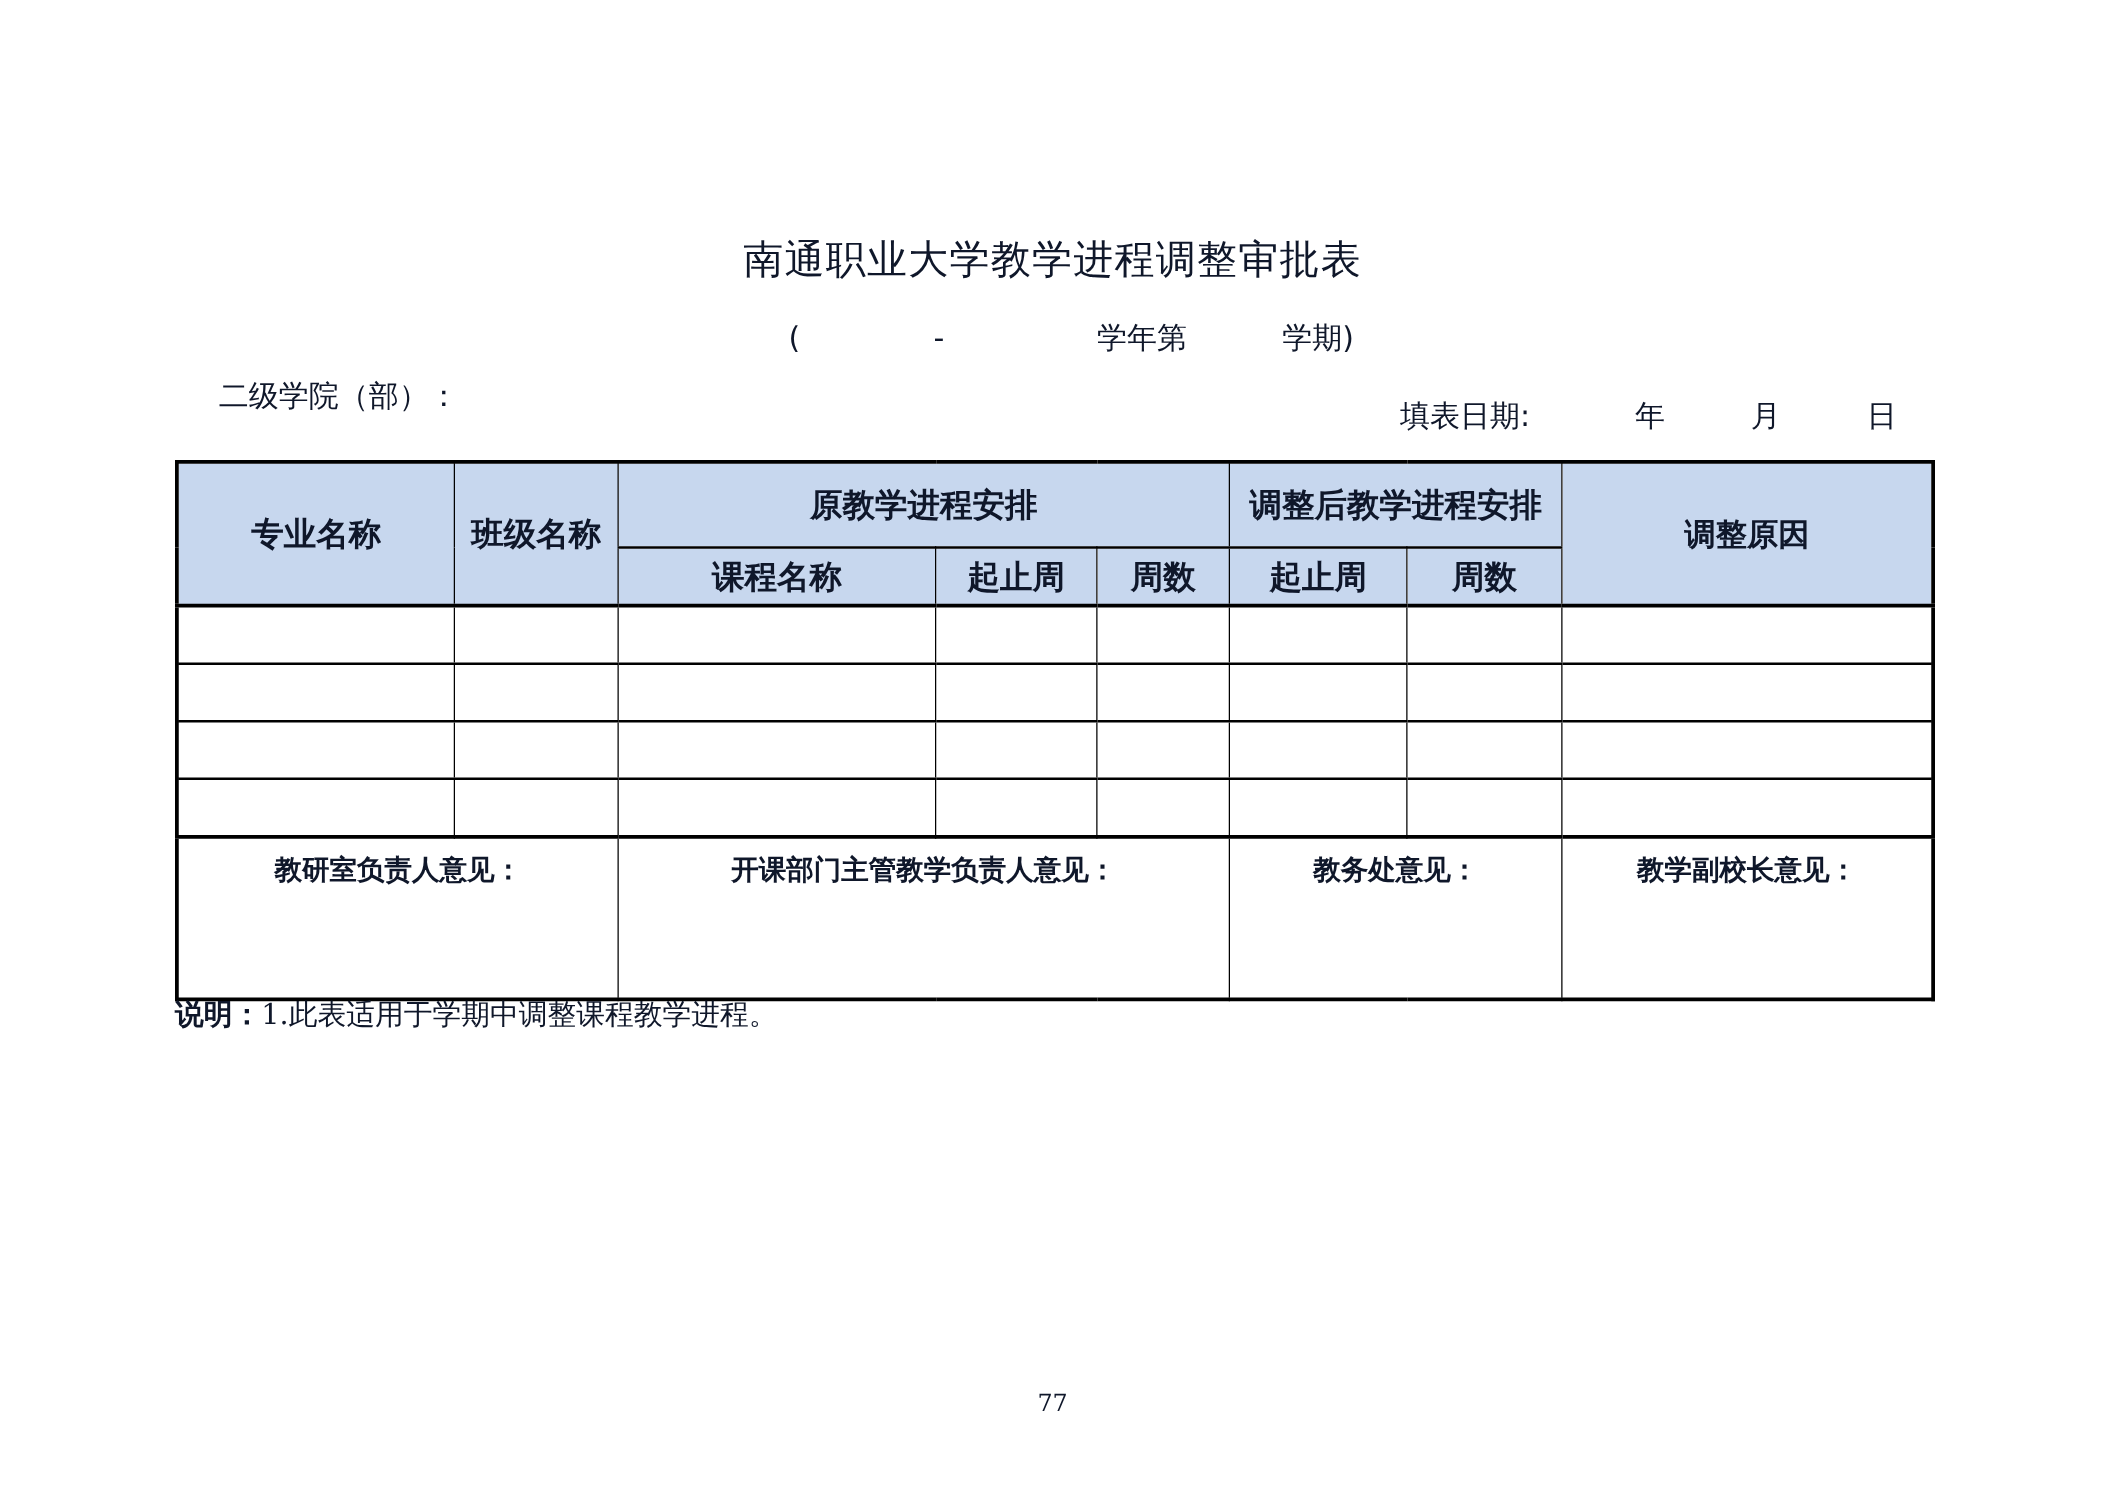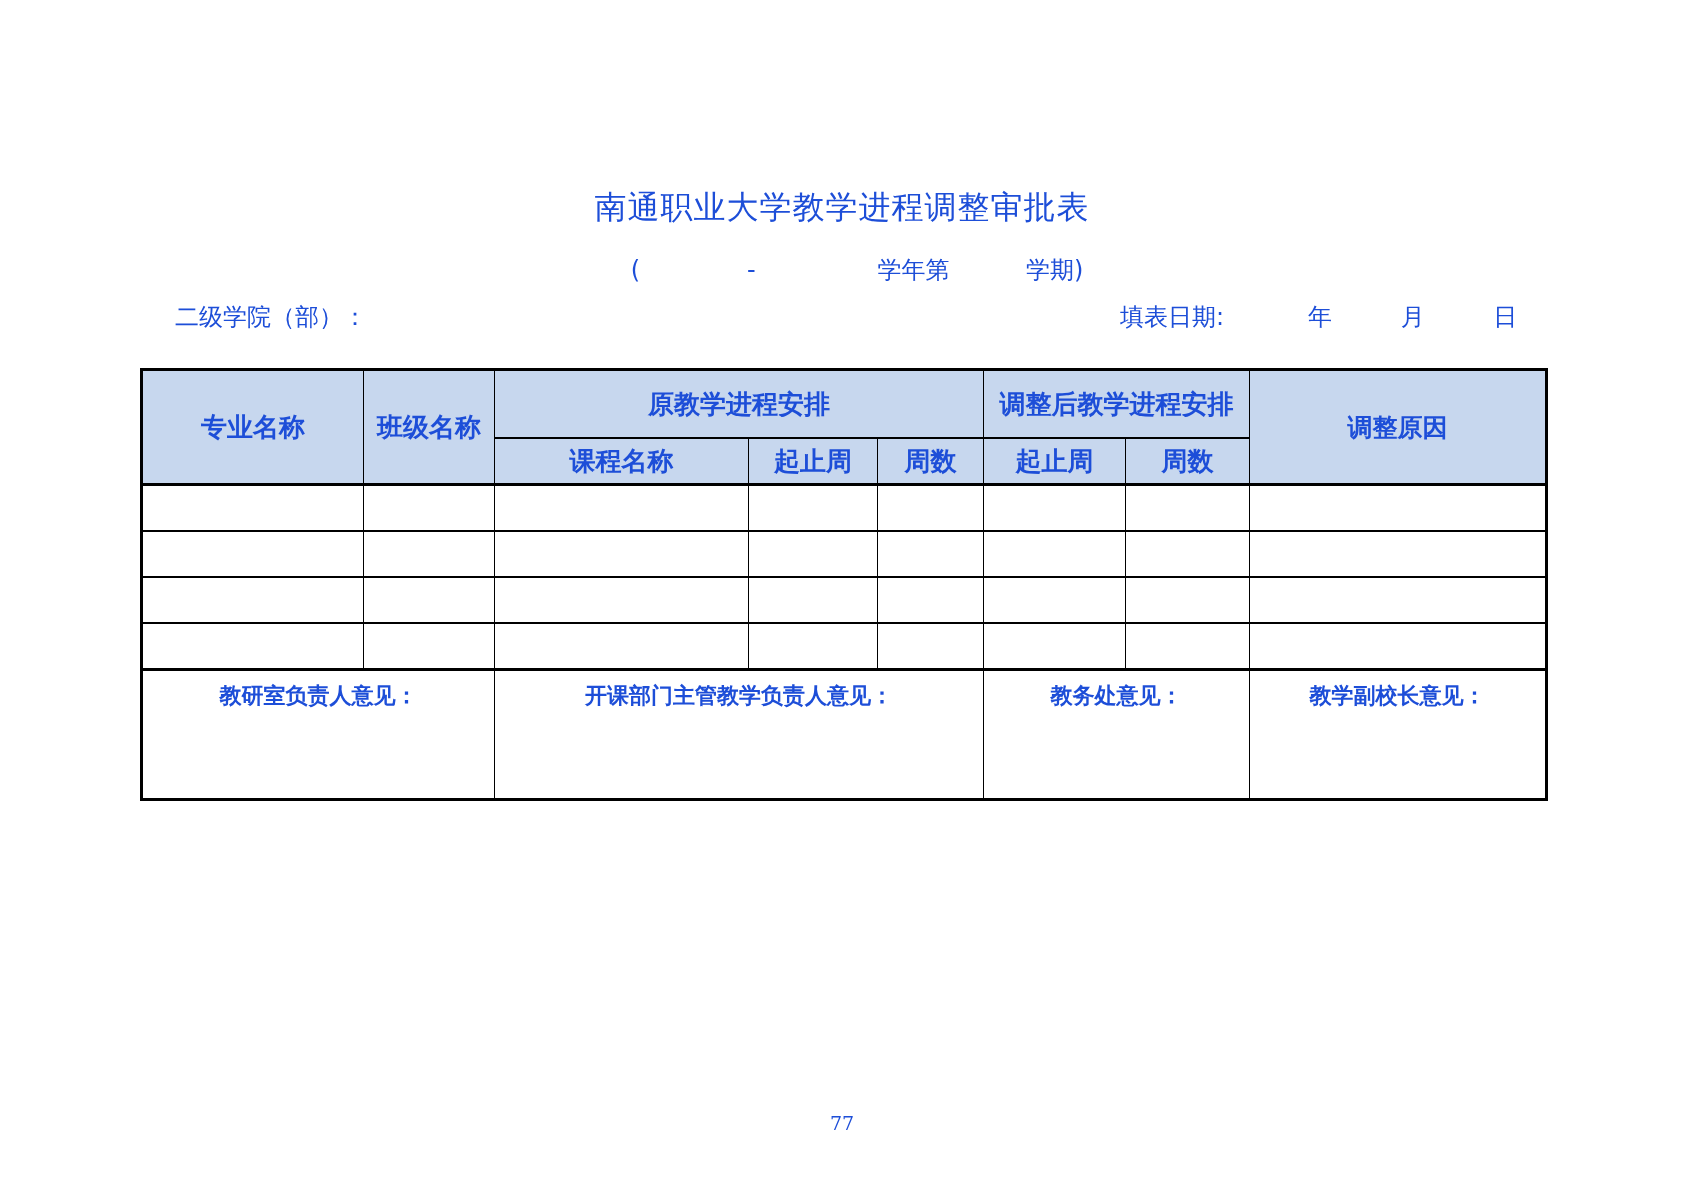--- a/index.html
+++ b/index.html
@@ -1,37 +1,37 @@
 <!DOCTYPE html>
 <html><head>
 <meta charset="utf-8">
 <style>
   html,body{margin:0;padding:0;background:#ffffff;}
   .page{
     position:relative;
     width:1684px;height:1191px;
     background:#ffffff;
     font-family:"DejaVu Sans","Liberation Sans",sans-serif;
-    color:#1d4ed8;
+    color:#0f172a;
     overflow:hidden;
   }
   .doc-title{
     position:absolute;top:186px;left:0;width:100%;
     text-align:center;font-size:32px;font-weight:500;letter-spacing:1px;
   }
   .doc-subtitle{
     position:absolute;top:254px;left:15px;width:100%;
     text-align:center;font-size:24px;white-space:pre;
   }
   .info-left{
     position:absolute;top:301px;left:175px;
     font-size:24px;white-space:pre;
   }
   .info-right{
-    position:absolute;top:301px;left:1120px;
+    position:absolute;top:317px;left:1120px;
     font-size:24px;white-space:pre;
   }
   table.form{
     position:absolute;top:368px;left:140px;
     width:1405px;
     border-collapse:collapse;table-layout:fixed;
     border:3px solid #000;
   }
   table.form td{
     border:1px solid #000;
@@ -149,17 +149,18 @@
         <tr class="opinion-row">
         <td colspan="2">教研室负责人意见：</td>
         <td colspan="3">开课部门主管教学负责人意见：</td>
         <td colspan="2">教务处意见：</td>
         <td>教学副校长意见：</td>
       </tr>
     </tbody>
   </table>
 
   <div class="notes">
+    <div><span class="note-label">说明：</span><span>1.此表适用于学期中调整课程教学进程。</span></div>
   </div>
 
   <div class="page-number">77</div>
 
 </div>
 
 </body></html>

